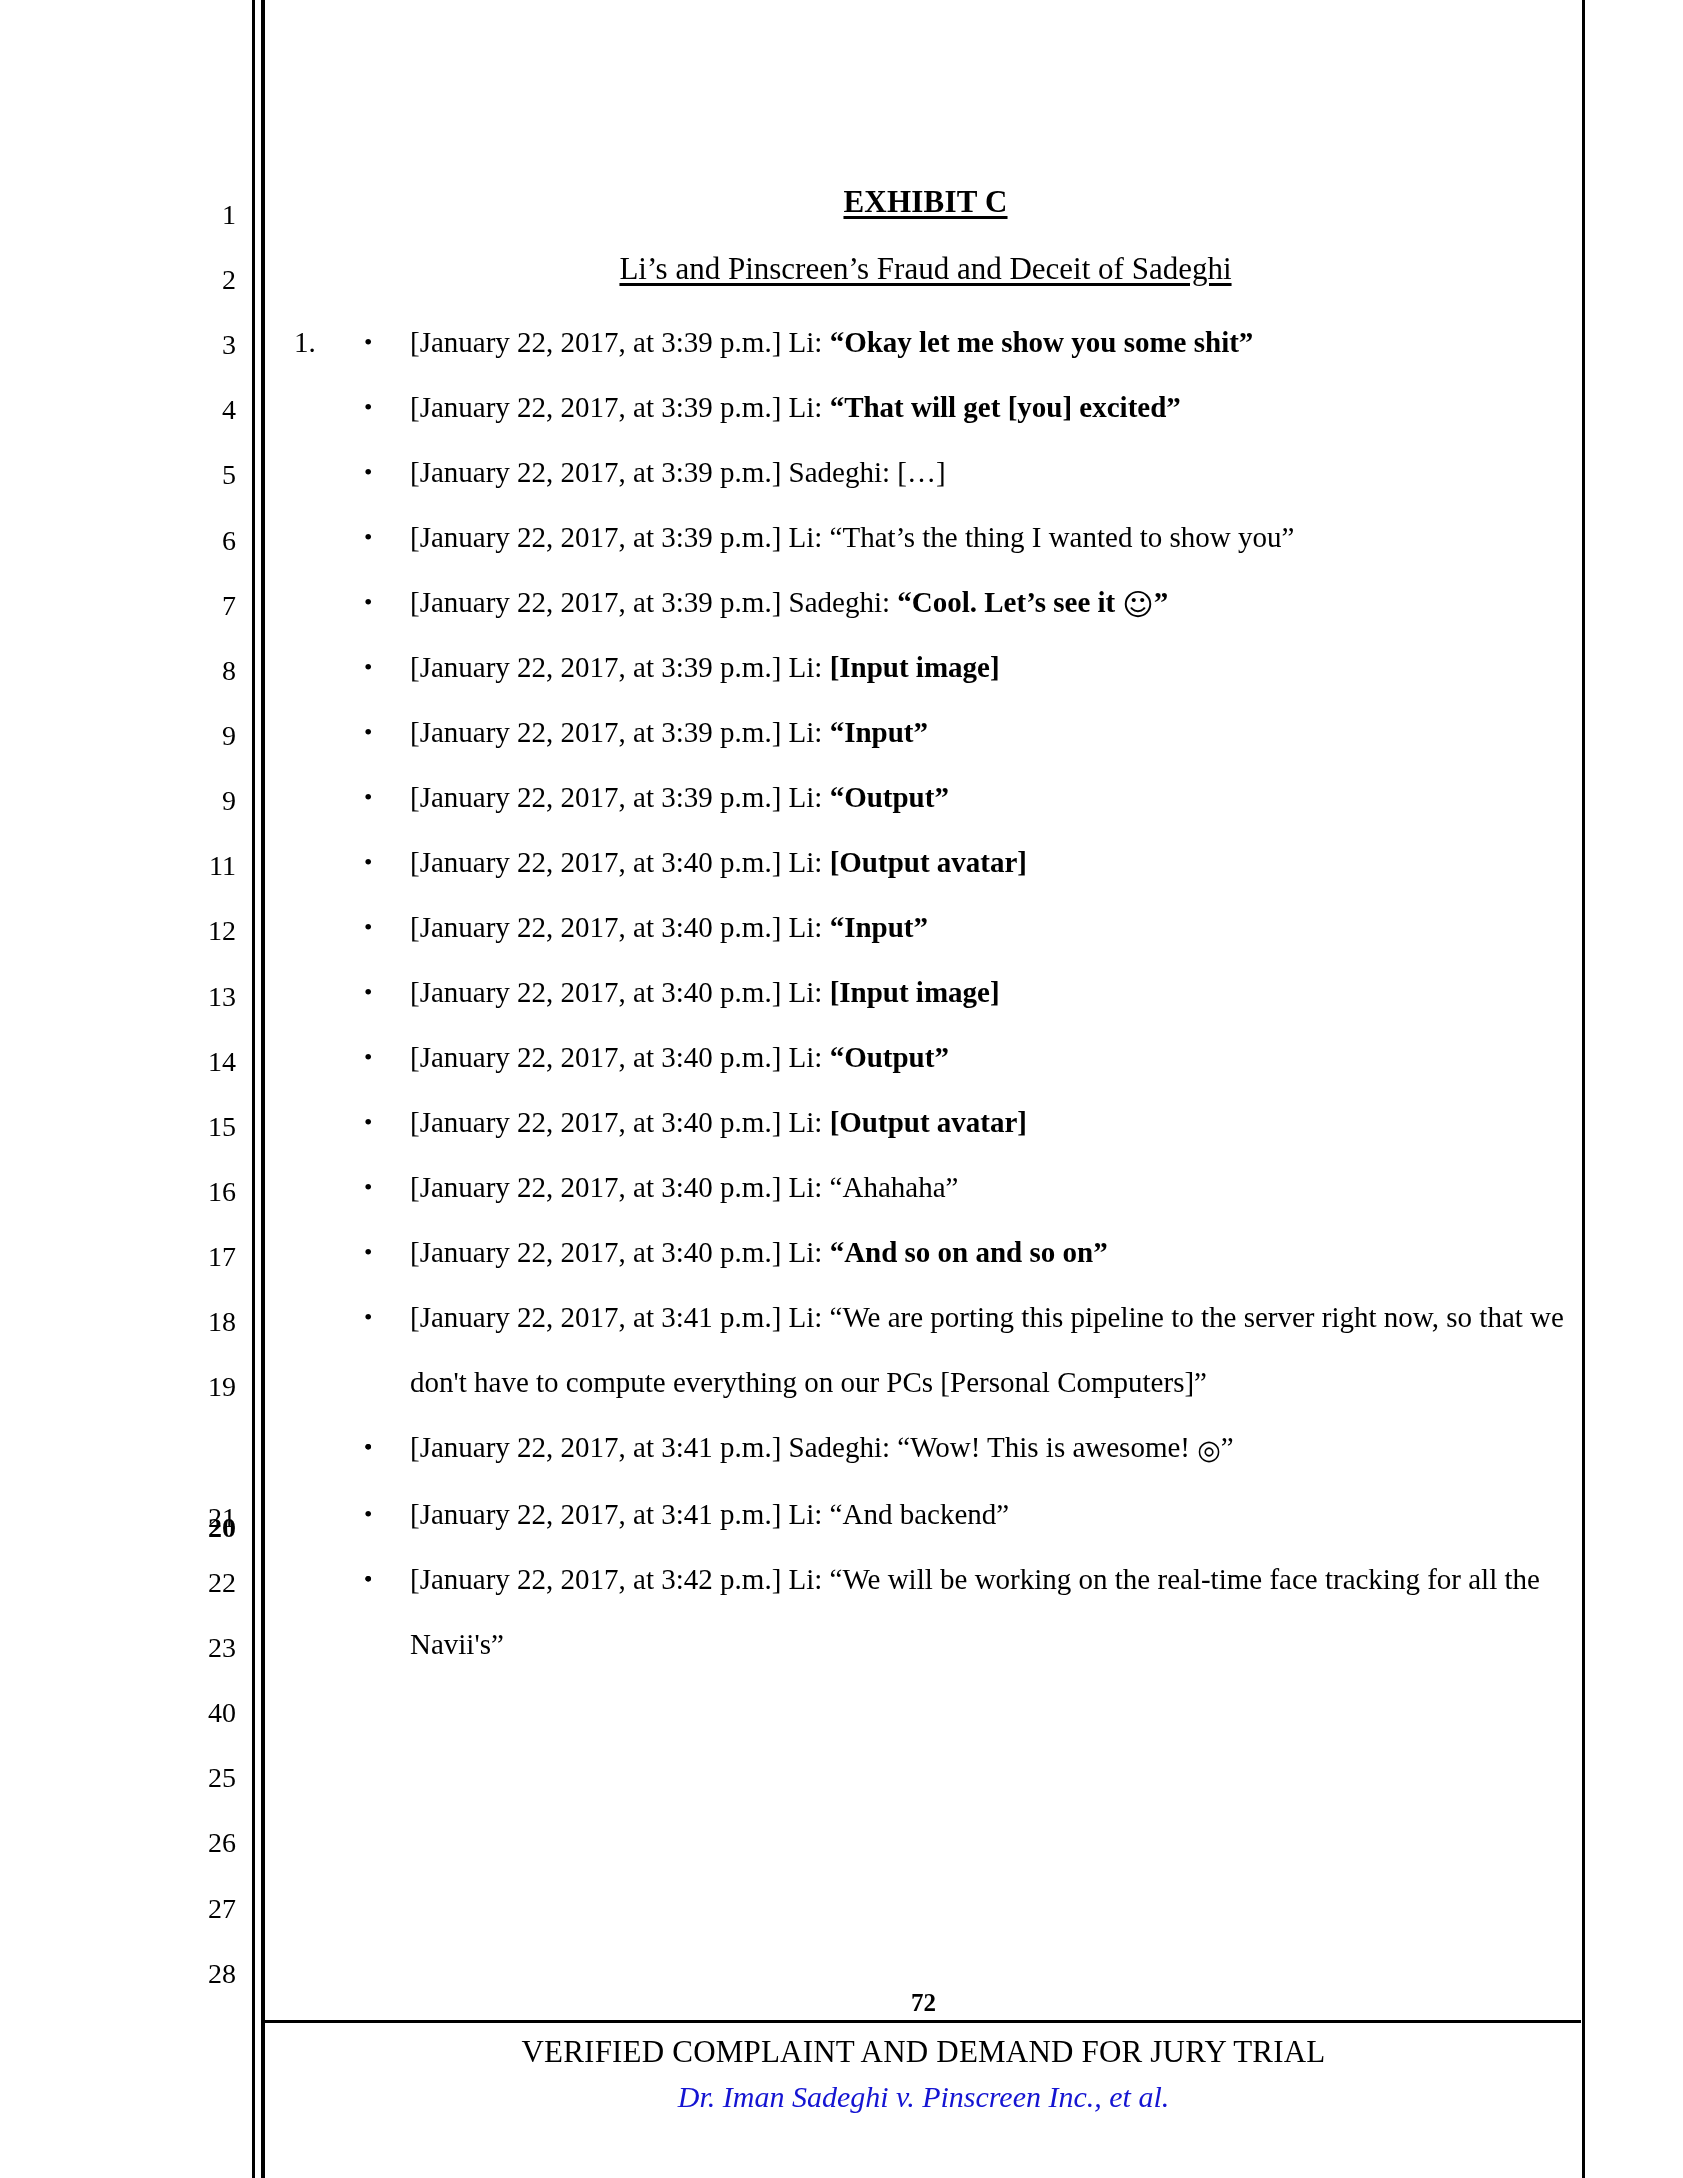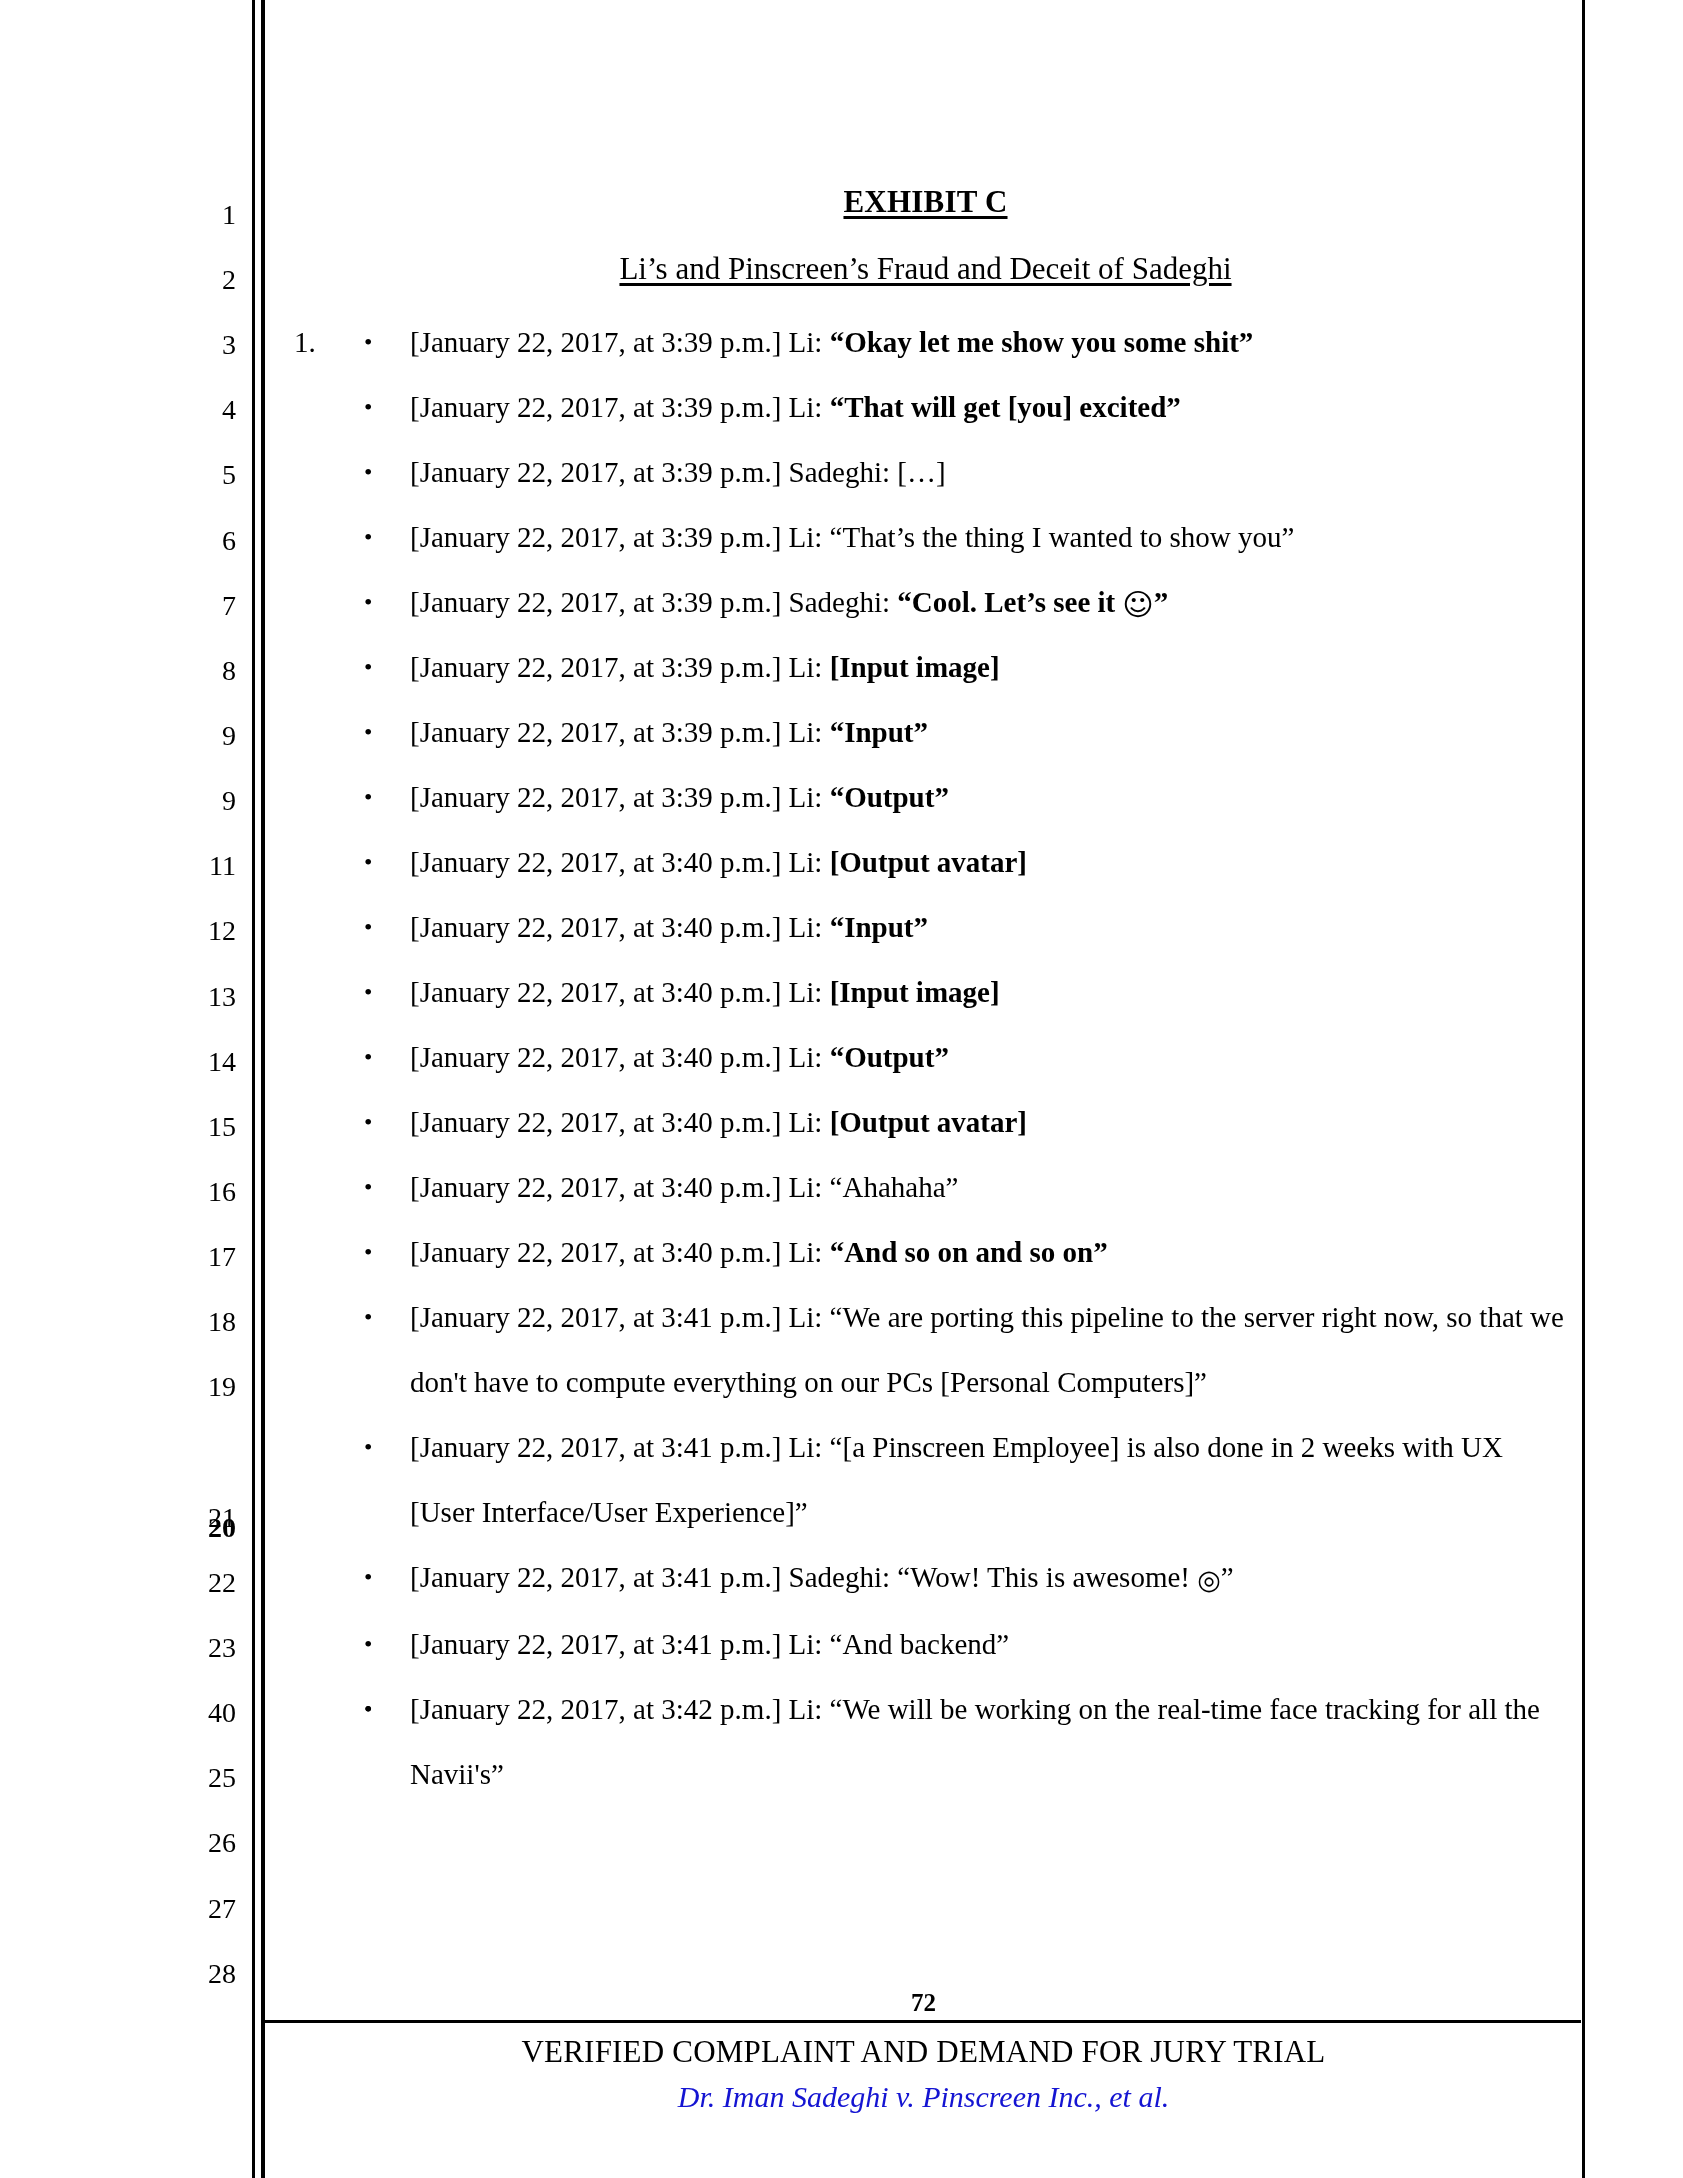--- a/index.html
+++ b/index.html
@@ -228,21 +228,21 @@
         <li><span class="dot">•</span><span>[January 22, 2017, at 3:39 p.m.] Li: </span><span class="b">“Input”</span></li>
         <li><span class="dot">•</span><span>[January 22, 2017, at 3:39 p.m.] Li: </span><span class="b">“Output”</span></li>
         <li><span class="dot">•</span><span>[January 22, 2017, at 3:40 p.m.] Li: </span><span class="b">[Output avatar]</span></li>
         <li><span class="dot">•</span><span>[January 22, 2017, at 3:40 p.m.] Li: </span><span class="b">“Input”</span></li>
         <li><span class="dot">•</span><span>[January 22, 2017, at 3:40 p.m.] Li: </span><span class="b">[Input image]</span></li>
         <li><span class="dot">•</span><span>[January 22, 2017, at 3:40 p.m.] Li: </span><span class="b">“Output”</span></li>
         <li><span class="dot">•</span><span>[January 22, 2017, at 3:40 p.m.] Li: </span><span class="b">[Output avatar]</span></li>
         <li><span class="dot">•</span><span>[January 22, 2017, at 3:40 p.m.] Li: “Ahahaha”</span></li>
         <li><span class="dot">•</span><span>[January 22, 2017, at 3:40 p.m.] Li: </span><span class="b">“And so on and so on”</span></li>
         <li><span class="dot">•</span><span>[January 22, 2017, at 3:41 p.m.] Li: “We are porting this pipeline to the server right now, so that we don't have to compute everything on our PCs [Personal Computers]”</span></li>
-        <li><span class="dot">•</span><span>[January 22, 2017, at 3:41 p.m.] Li: “[a Pinscreen Employee] is also done in 2 weeks with UX [User Interface/User Experience]”</span></li>
+        <li><span class="dot">•</span></li>
         <li><span class="dot">•</span><span>[January 22, 2017, at 3:41 p.m.] Sadeghi: “Wow! This is awesome! </span><span class="emoji-target">◎</span><span class="">”</span></li>
         <li><span class="dot">•</span><span>[January 22, 2017, at 3:41 p.m.] Li: “And backend”</span></li>
         <li><span class="dot">•</span></li>
         <li><span class="dot">•</span><span>[January 22, 2017, at 3:42 p.m.] Li: “We will be working on the real-time face tracking for all the Navii's”</span></li>
       </ul>
 
   </div>
 
   <div class="footer">
     <div class="pagenum">72</div>

